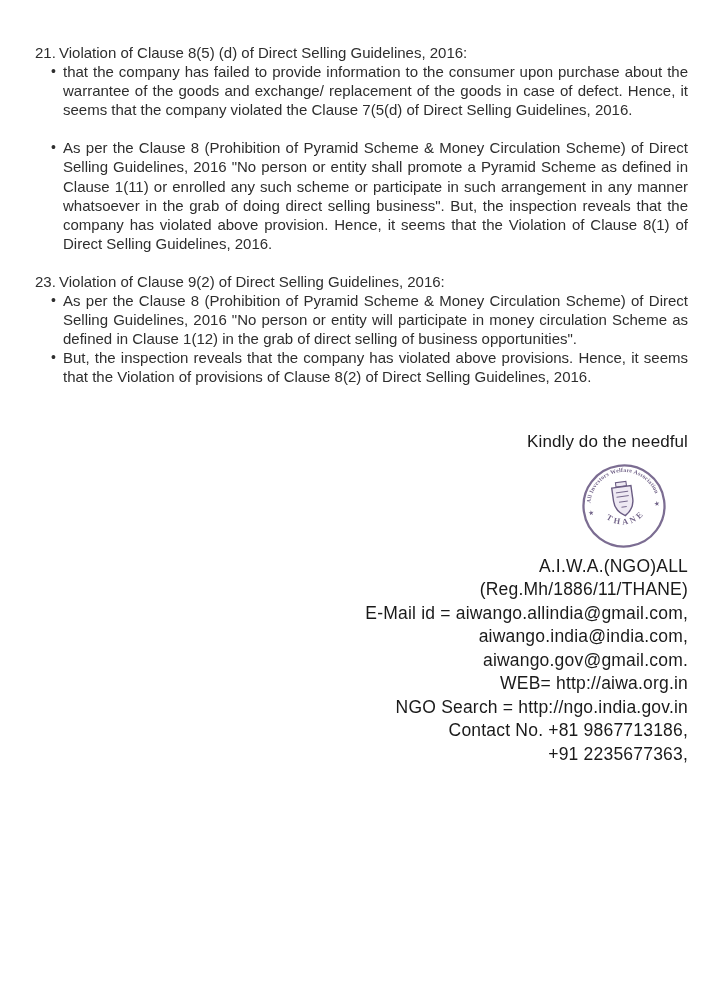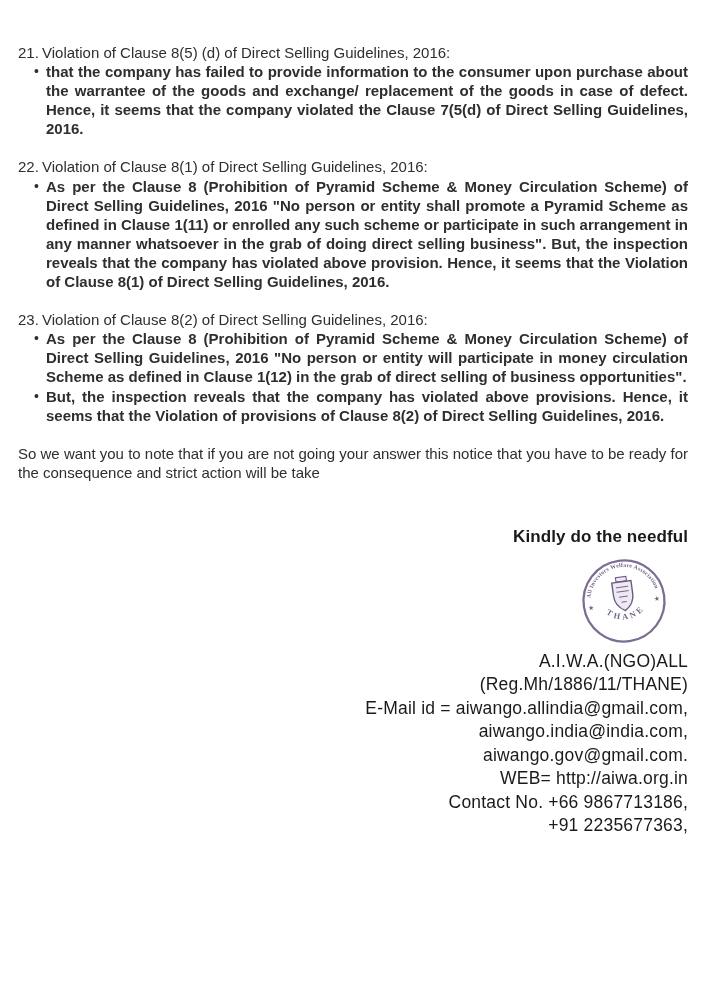--- a/index.html
+++ b/index.html
@@ -9,33 +9,34 @@
     height: 1000px;
     background: #ffffff;
     overflow: hidden;
     font-family: "Liberation Sans", sans-serif;
     color: #2e2e2e;
   }
   .content {
     padding: 43px 18px 0 18px;
     font-size: 15px;
     line-height: 19.1px;
+    margin-left: 17px;
   }
   .section { margin-bottom: 19px; }
   .heading-row { display: flex; }
   .num { flex: 0 0 24px; }
   .heading-text { flex: 1; }
   .bullet-row { display: flex; margin-left: 16px; }
   .marker { flex: 0 0 12px; font-size: 14px; }
-  .bullet-text { flex: 1; text-align: justify; font-weight: bold; }
+  .bullet-text { flex: 1; text-align: justify; }
   .closing { text-align: justify; margin: 0; }
   .signoff {
     margin-top: 45px;
     text-align: right;
-    font-weight: bold;
+    font-weight: normal;
     font-size: 17px;
     color: #1a1a1a;
     letter-spacing: 0.1px;
   }
   .seal-row {
     display: flex;
     justify-content: flex-end;
     padding-right: 20px;
     margin-top: 11px;
     height: 90px;
@@ -67,46 +68,41 @@
         <span class="num">21.</span>
         <span class="heading-text">Violation of Clause 8(5) (d) of Direct Selling Guidelines, 2016:</span>
       </div>
       <div class="bullet-row">
         <span class="marker">•</span>
         <div class="bullet-text">that the company has failed to provide information to the consumer upon purchase about the warrantee of the goods and exchange/ replacement of the goods in case of defect. Hence, it seems that the company violated the Clause 7(5(d) of Direct Selling Guidelines, 2016.</div>
       </div>
     </div>
 
     <div class="section">
-      <div class="heading-row">
-        <span class="num">22.</span>
-        <span class="heading-text">Violation of Clause 8(1) of Direct Selling Guidelines, 2016:</span>
-      </div>
       <div class="bullet-row">
         <span class="marker">•</span>
         <div class="bullet-text">As per the Clause 8 (Prohibition of Pyramid Scheme &amp; Money Circulation Scheme) of Direct Selling Guidelines, 2016 "No person or entity shall promote a Pyramid Scheme as defined in Clause 1(11) or enrolled any such scheme or participate in such arrangement in any manner whatsoever in the grab of doing direct selling business". But, the inspection reveals that the company has violated above provision. Hence, it seems that the Violation of Clause 8(1) of Direct Selling Guidelines, 2016.</div>
       </div>
     </div>
 
     <div class="section">
       <div class="heading-row">
         <span class="num">23.</span>
-        <span class="heading-text">Violation of Clause 8(2) of Direct Selling Guidelines, 2016:</span>
+        <span class="heading-text">Violation of Clause 9(2) of Direct Selling Guidelines, 2016:</span>
       </div>
       <div class="bullet-row">
         <span class="marker">•</span>
         <div class="bullet-text">As per the Clause 8 (Prohibition of Pyramid Scheme &amp; Money Circulation Scheme) of Direct Selling Guidelines, 2016 "No person or entity will participate in money circulation Scheme as defined in Clause 1(12) in the grab of direct selling of business opportunities".</div>
       </div>
       <div class="bullet-row">
         <span class="marker">•</span>
         <div class="bullet-text">But, the inspection reveals that the company has violated above provisions. Hence, it seems that the Violation of provisions of Clause 8(2) of Direct Selling Guidelines, 2016.</div>
       </div>
     </div>
 
-    <p class="closing">So we want you to note that if you are not going your answer this notice that you have to be ready for the consequence and strict action will be take</p>
 
     <div class="signoff">Kindly do the needful</div>
 
     <div class="seal-row">
       <svg class="seal" viewBox="0 0 100 100" aria-hidden="true">
         <defs>
           <path id="arcTop" d="M 13 58 A 38 38 0 1 1 87 58" fill="none"></path>
           <path id="arcBottom" d="M 23 55 A 31 31 0 0 0 77 55" fill="none"></path>
         </defs>
         <circle cx="50" cy="50" r="46" fill="none" stroke="#6a5a84" stroke-width="2.6"></circle>
@@ -126,18 +122,19 @@
       </svg>
     </div>
 
     <div class="org-block">
       <div>A.I.W.A.(NGO)ALL</div>
       <div>(Reg.Mh/1886/11/THANE)</div>
       <div>E-Mail id = aiwango.allindia@gmail.com,</div>
       <div>aiwango.india@india.com,</div>
       <div>aiwango.gov@gmail.com.</div>
       <div>WEB= http://aiwa.org.in</div>
-      <div>Contact No. +66 9867713186,</div>
+      <div>NGO Search = http://ngo.india.gov.in</div>
+      <div>Contact No. +81 9867713186,</div>
       <div>+91 2235677363,</div>
     </div>
 
   </div>
 </div>
 
 </body></html>

